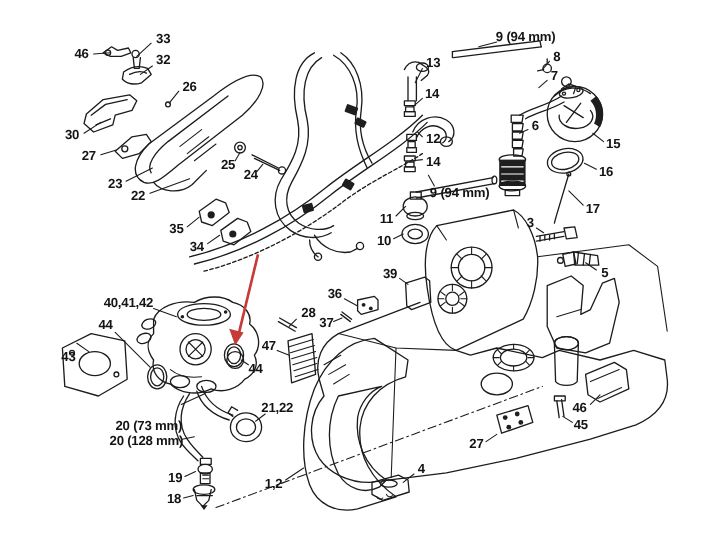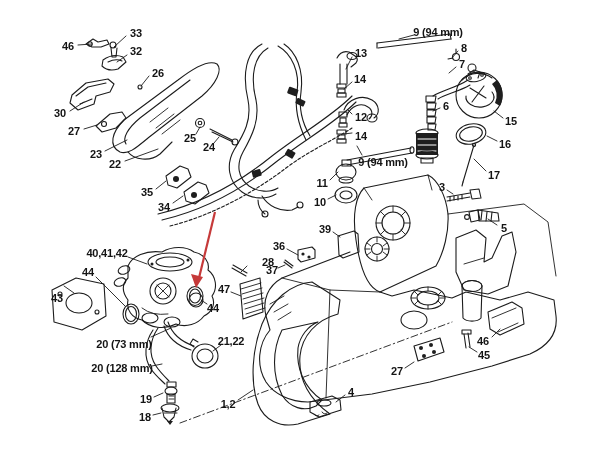--- a/index.html
+++ b/index.html
@@ -326,25 +326,25 @@
     <div class="plabel" style="left:383px;top:162px"><span class="num">9</span><span class="suffix"> (94 mm)</span></div>
     <div class="plabel" style="left:322px;top:183px"><span class="num">11</span><span class="suffix"></span></div>
     <div class="plabel" style="left:320px;top:202px"><span class="num">10</span><span class="suffix"></span></div>
     <div class="plabel" style="left:442px;top:187px"><span class="num">3</span><span class="suffix"></span></div>
     <div class="plabel" style="left:504px;top:228px"><span class="num">5</span><span class="suffix"></span></div>
     <div class="plabel" style="left:107px;top:253px"><span class="num">40,41,42</span><span class="suffix"></span></div>
     <div class="plabel" style="left:88px;top:272px"><span class="num">44</span><span class="suffix"></span></div>
     <div class="plabel" style="left:57px;top:298px"><span class="num">43</span><span class="suffix"></span></div>
     <div class="plabel" style="left:224px;top:289px"><span class="num">47</span><span class="suffix"></span></div>
     <div class="plabel" style="left:213px;top:308px"><span class="num">44</span><span class="suffix"></span></div>
-    <div class="plabel" style="left:268px;top:262px"><span class="num">28</span><span class="suffix"></span></div>
+    <div class="plabel" style="left:257px;top:262px"><span class="num">28</span><span class="suffix"></span></div>
     <div class="plabel" style="left:272px;top:270px"><span class="num">37</span><span class="suffix"></span></div>
     <div class="plabel" style="left:279px;top:246px"><span class="num">36</span><span class="suffix"></span></div>
     <div class="plabel" style="left:325px;top:229px"><span class="num">39</span><span class="suffix"></span></div>
-    <div class="plabel" style="left:124px;top:344px"><span class="num">20</span><span class="suffix"> (73 mm)</span></div>
+    <div class="plabel" style="left:124px;top:356px"><span class="num">20</span><span class="suffix"> (73 mm)</span></div>
     <div class="plabel" style="left:231px;top:341px"><span class="num">21,22</span><span class="suffix"></span></div>
     <div class="plabel" style="left:122px;top:368px"><span class="num">20</span><span class="suffix"> (128 mm)</span></div>
     <div class="plabel" style="left:146px;top:399px"><span class="num">19</span><span class="suffix"></span></div>
     <div class="plabel" style="left:145px;top:417px"><span class="num">18</span><span class="suffix"></span></div>
     <div class="plabel" style="left:228px;top:404px"><span class="num">1,2</span><span class="suffix"></span></div>
     <div class="plabel" style="left:351px;top:392px"><span class="num">4</span><span class="suffix"></span></div>
     <div class="plabel" style="left:397px;top:371px"><span class="num">27</span><span class="suffix"></span></div>
     <div class="plabel" style="left:483px;top:341px"><span class="num">46</span><span class="suffix"></span></div>
     <div class="plabel" style="left:484px;top:355px"><span class="num">45</span><span class="suffix"></span></div>
   </div>

